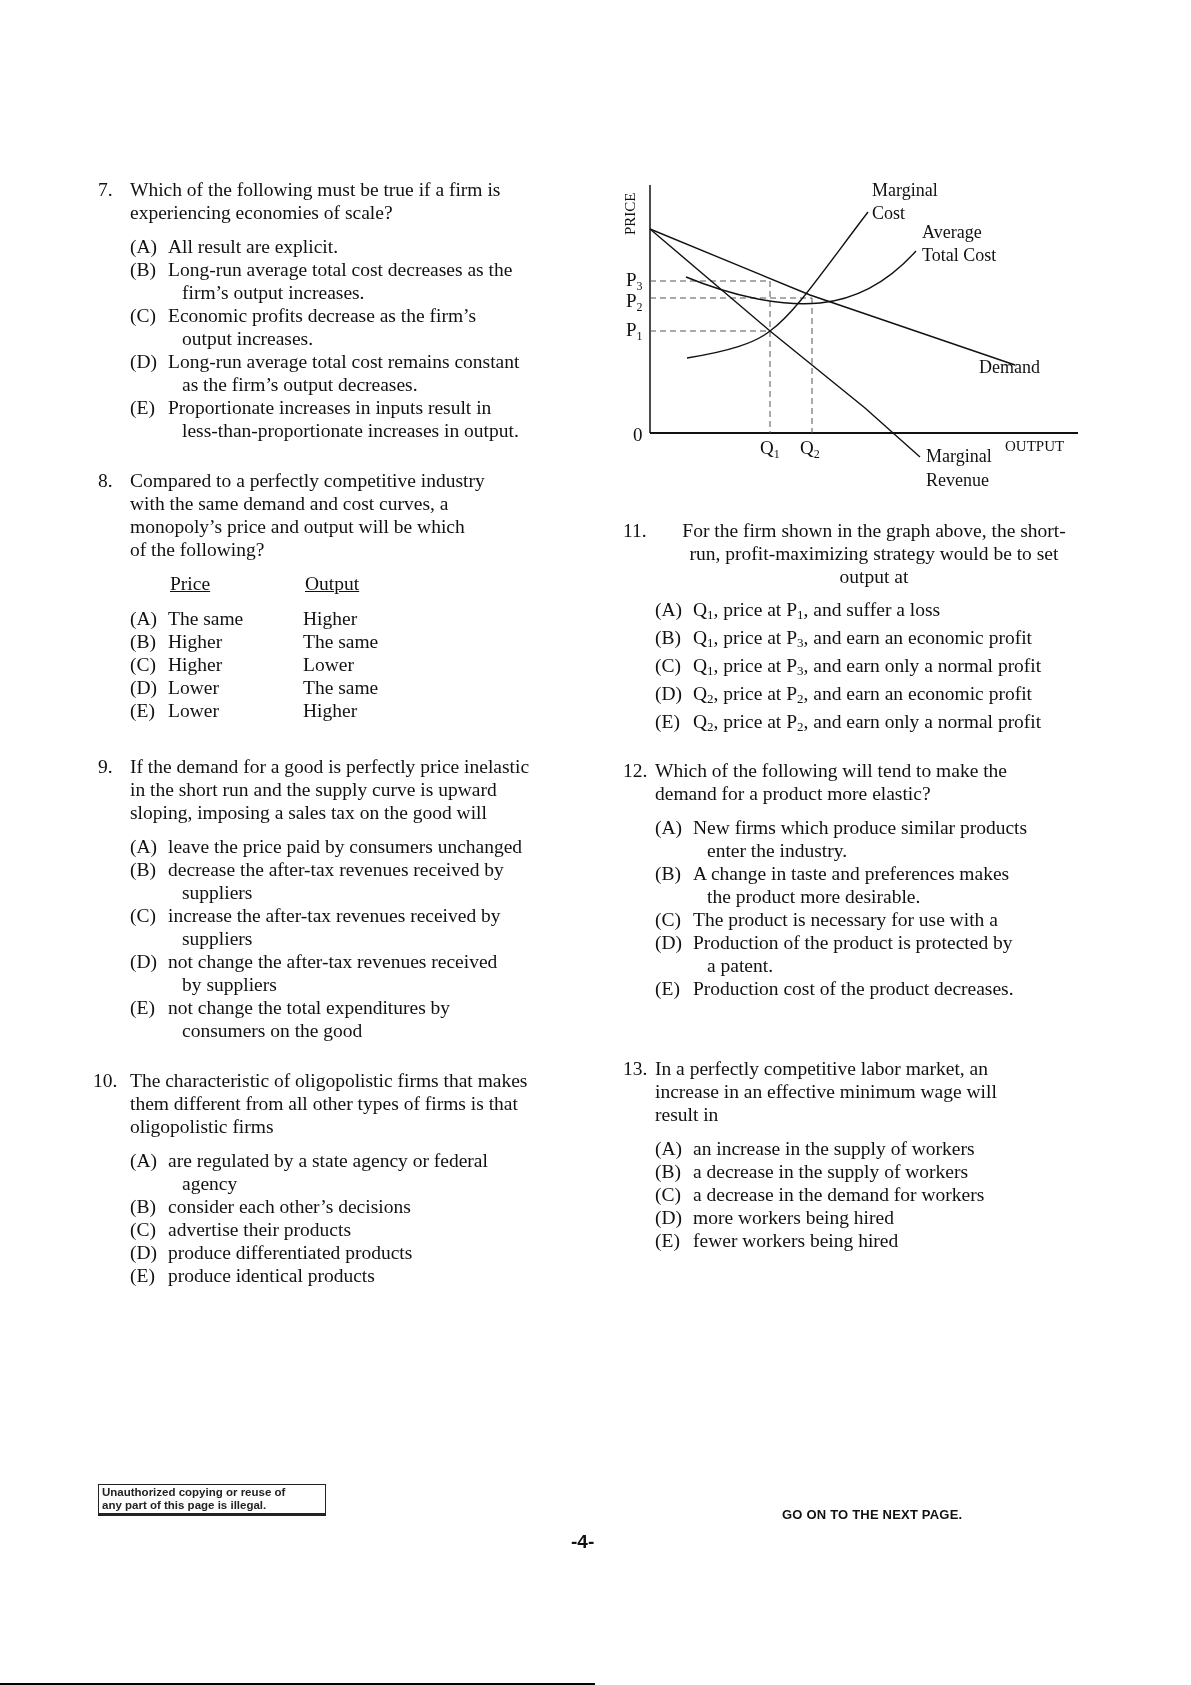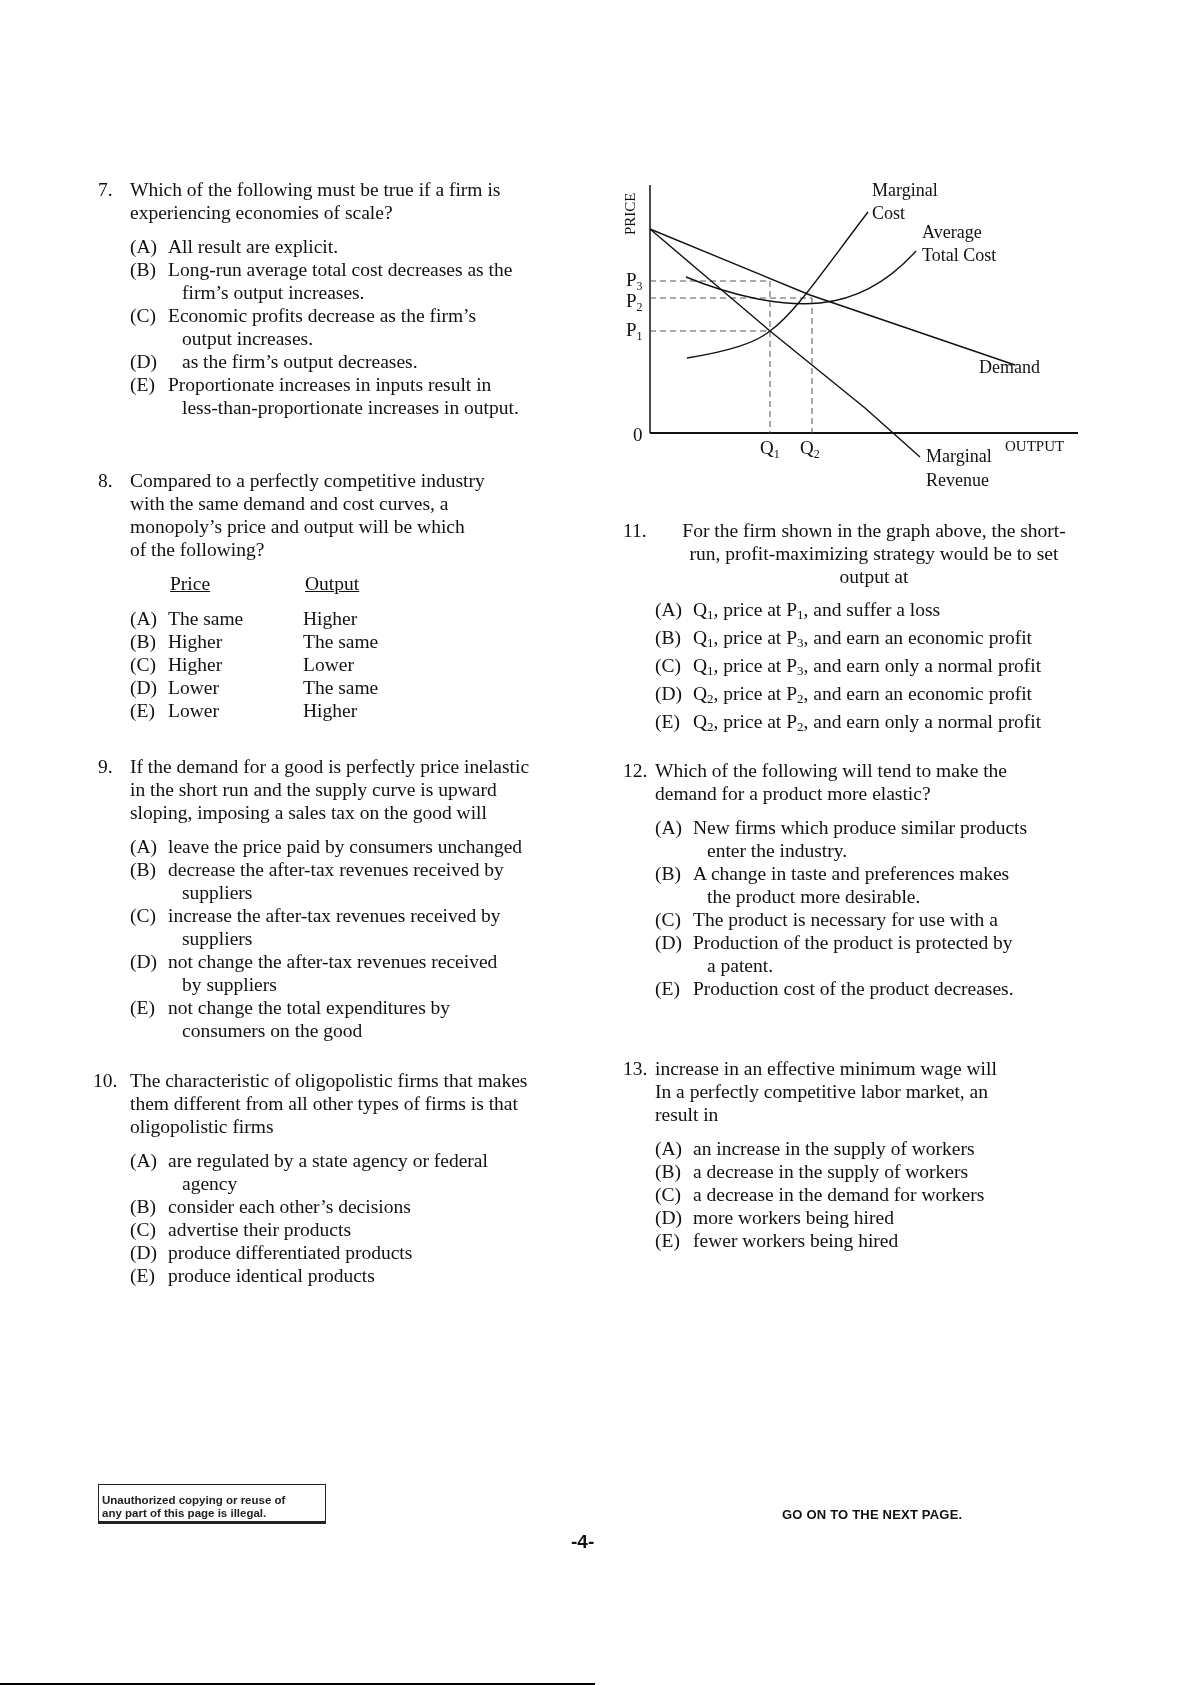--- a/index.html
+++ b/index.html
@@ -13,21 +13,21 @@
   .choice .lab { position:absolute; left:0; top:0; }
   .choice .txt { display:block; text-indent:0; }
   .choice .cont { display:block; padding-left:14px; }
   .tbl-head { margin-left:72px; margin-top:11px; height:23px; position:relative; }
   .tbl-head span { position:absolute; text-decoration:underline; }
   .tbl-row { position:relative; height:23px; margin-left:32px; }
   .tbl-row span { position:absolute; top:0; }
   sub { font-size:13px; line-height:0; vertical-align:-3px; }
   .notice { position:absolute; left:98px; top:1484px; width:220px; border:1.5px solid #222;
             border-bottom:3px solid #222; font-family:"Liberation Sans", sans-serif; font-weight:bold;
-            font-size:11.5px; line-height:12.5px; padding:9px 3px 2px 3px; color:#222; }
+            font-size:11.5px; line-height:12.5px; padding:1px 3px 2px 3px; color:#222; }
   .gonext { position:absolute; left:782px; top:1503px; font-family:"Liberation Sans", sans-serif;
             font-weight:bold; font-size:13px; letter-spacing:0.2px; }
   .pagenum { position:absolute; left:571px; top:1530px; font-family:"Liberation Sans", sans-serif;
              font-weight:bold; font-size:19px; }
   .scanline { position:absolute; left:0; top:1683px; width:595px; height:2px; background:#000; }
   #graph { position:absolute; left:620px; top:165px; }
   #graph text { font-family:"Liberation Serif", serif; fill:#111; }
 </style>
 </head>
 <body>
@@ -48,20 +48,21 @@
         <span class="txt">Long-run average total cost decreases as the</span>
         <span class="cont">firm’s output increases.</span>
       </div>
     <div class="choice">
         <span class="lab">(C)</span>
         <span class="txt">Economic profits decrease as the firm’s</span>
         <span class="cont">output increases.</span>
       </div>
     <div class="choice">
         <span class="lab">(D)</span>
+        <span class="txt">Long-run average total cost remains constant</span>
         <span class="cont">as the firm’s output decreases.</span>
       </div>
     <div class="choice">
         <span class="lab">(E)</span>
         <span class="txt">Proportionate increases in inputs result in</span>
         <span class="cont">less-than-proportionate increases in output.</span>
       </div>
   </div>
 </div>
 
@@ -255,22 +256,22 @@
     <div class="choice">
         <span class="lab">(E)</span>
         <span class="txt">Production cost of the product decreases.</span>
       </div>
   </div>
 </div>
 
 <div class="q" style="left:623px; top:1057px; width:470px;">
   <span class="qnum">13.</span>
   <div class="stem" style="margin-left:32px;">
+    <div>In a perfectly competitive labor market, an</div>
     <div>increase in an effective minimum wage will</div>
-    <div>In a perfectly competitive labor market, an</div>
     <div>result in</div>
   </div>
   <div class="choices">
     <div class="choice">
         <span class="lab">(A)</span>
         <span class="txt">an increase in the supply of workers</span>
       </div>
     <div class="choice">
         <span class="lab">(B)</span>
         <span class="txt">a decrease in the supply of workers</span>

